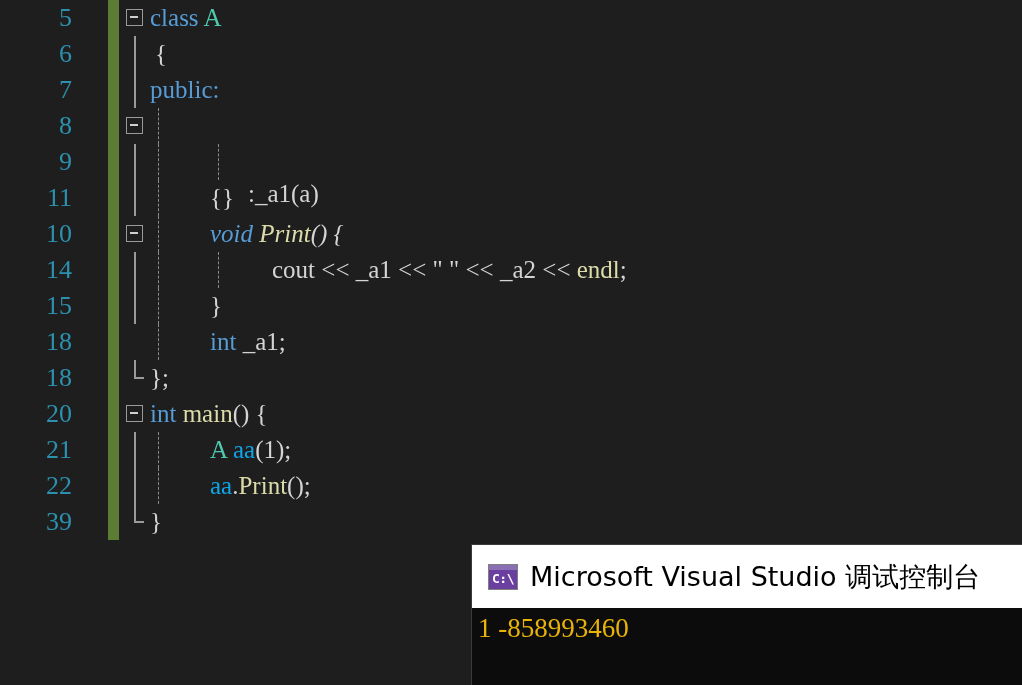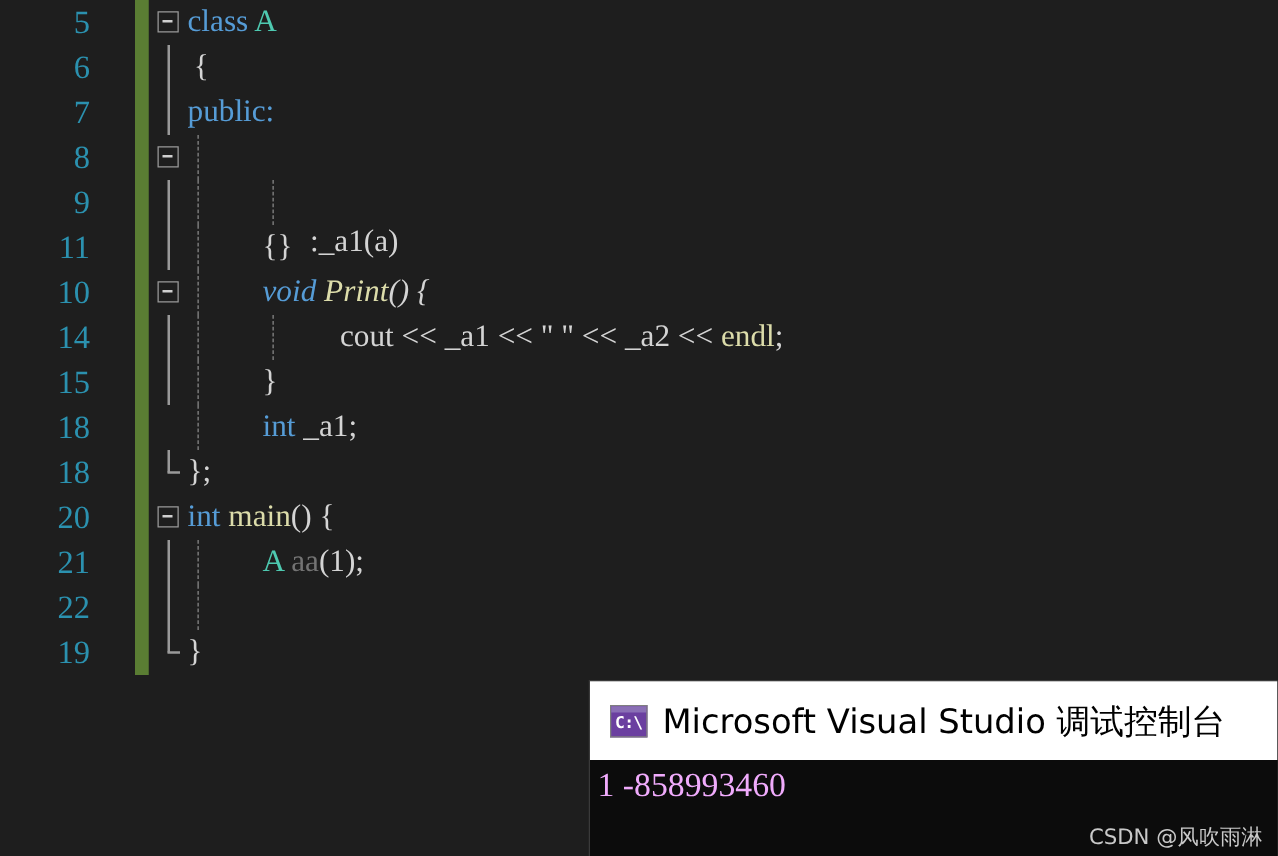--- a/index.html
+++ b/index.html
@@ -104,21 +104,21 @@
     position: absolute;
     left: 150px;
     top: 0;
     white-space: pre;
   }
 
   
   .kw       { color: #569cd6; }  
   .type     { color: #4ec9b0; }  
   .fn       { color: #dcdcaa; }  
-  .ident    { color: #737373; }  
+  .ident    { color: #0ea5e9; }  
   .plain    { color: #d4d4d4; }  
   .comment  { color: #57a64a; }  
   .brace    { color: #d4d4d4; }
 
   
   .squiggle {
     position: relative;
     display: inline-block;
   }
   .squiggle::after {
@@ -184,21 +184,21 @@
     white-space: nowrap;
     text-align: center;
   }
   .console-body {
     position: relative;
     height: 77px;
     background: #0c0c0c;
     padding: 2px 0 0 6px;
   }
   .console-out {
-    color: #f0abfc;
+    color: #eab308;
     font-size: 27px;
     line-height: 36px;
     white-space: pre;
     font-family: "Liberation Serif", "DejaVu Serif", serif;
   }
   .watermark {
     position: absolute;
     right: 12px;
     bottom: 4px;
     color: #c9c9c9;
@@ -315,38 +315,38 @@
       <span class="vline" style="left:134px;"></span>
       <span class="vline dashed" style="left:158px;"></span>
       <span class="code-text" style="left:210px;"><span class="type">A</span><span class="ident"> aa</span><span class="plain">(</span><span class="plain">1</span><span class="plain">);</span></span>
     </div>
 
     <div class="code-line">
       <span class="ln">22</span>
       <span class="changebar"></span>
       <span class="vline" style="left:134px;"></span>
       <span class="vline dashed" style="left:158px;"></span>
-    </div>
-
-    <div class="code-line">
-      <span class="ln">19</span>
+      <span class="code-text" style="left:210px;"><span class="ident">aa</span><span class="plain">.</span><span class="fn">Print</span><span class="plain">();</span></span>
+    </div>
+
+    <div class="code-line">
+      <span class="ln">39</span>
       <span class="changebar"></span>
       <span class="vline end" style="left:134px;"></span>
       <span class="code-text" style="left:150px;"><span class="brace">}</span></span>
     </div>
 
   </div>
 
   <div class="console">
     <div class="console-title">
       <span class="console-icon">
         <span class="bar"></span>
         <span class="glyph">C:\</span>
       </span>
       <span class="console-title-text">Microsoft Visual Studio 调试控制台</span>
     </div>
     <div class="console-body">
       <div class="console-out">1 -858993460</div>
-      <div class="watermark">CSDN @风吹雨淋</div>
     </div>
   </div>
 
 </div>
 
 </body></html>

